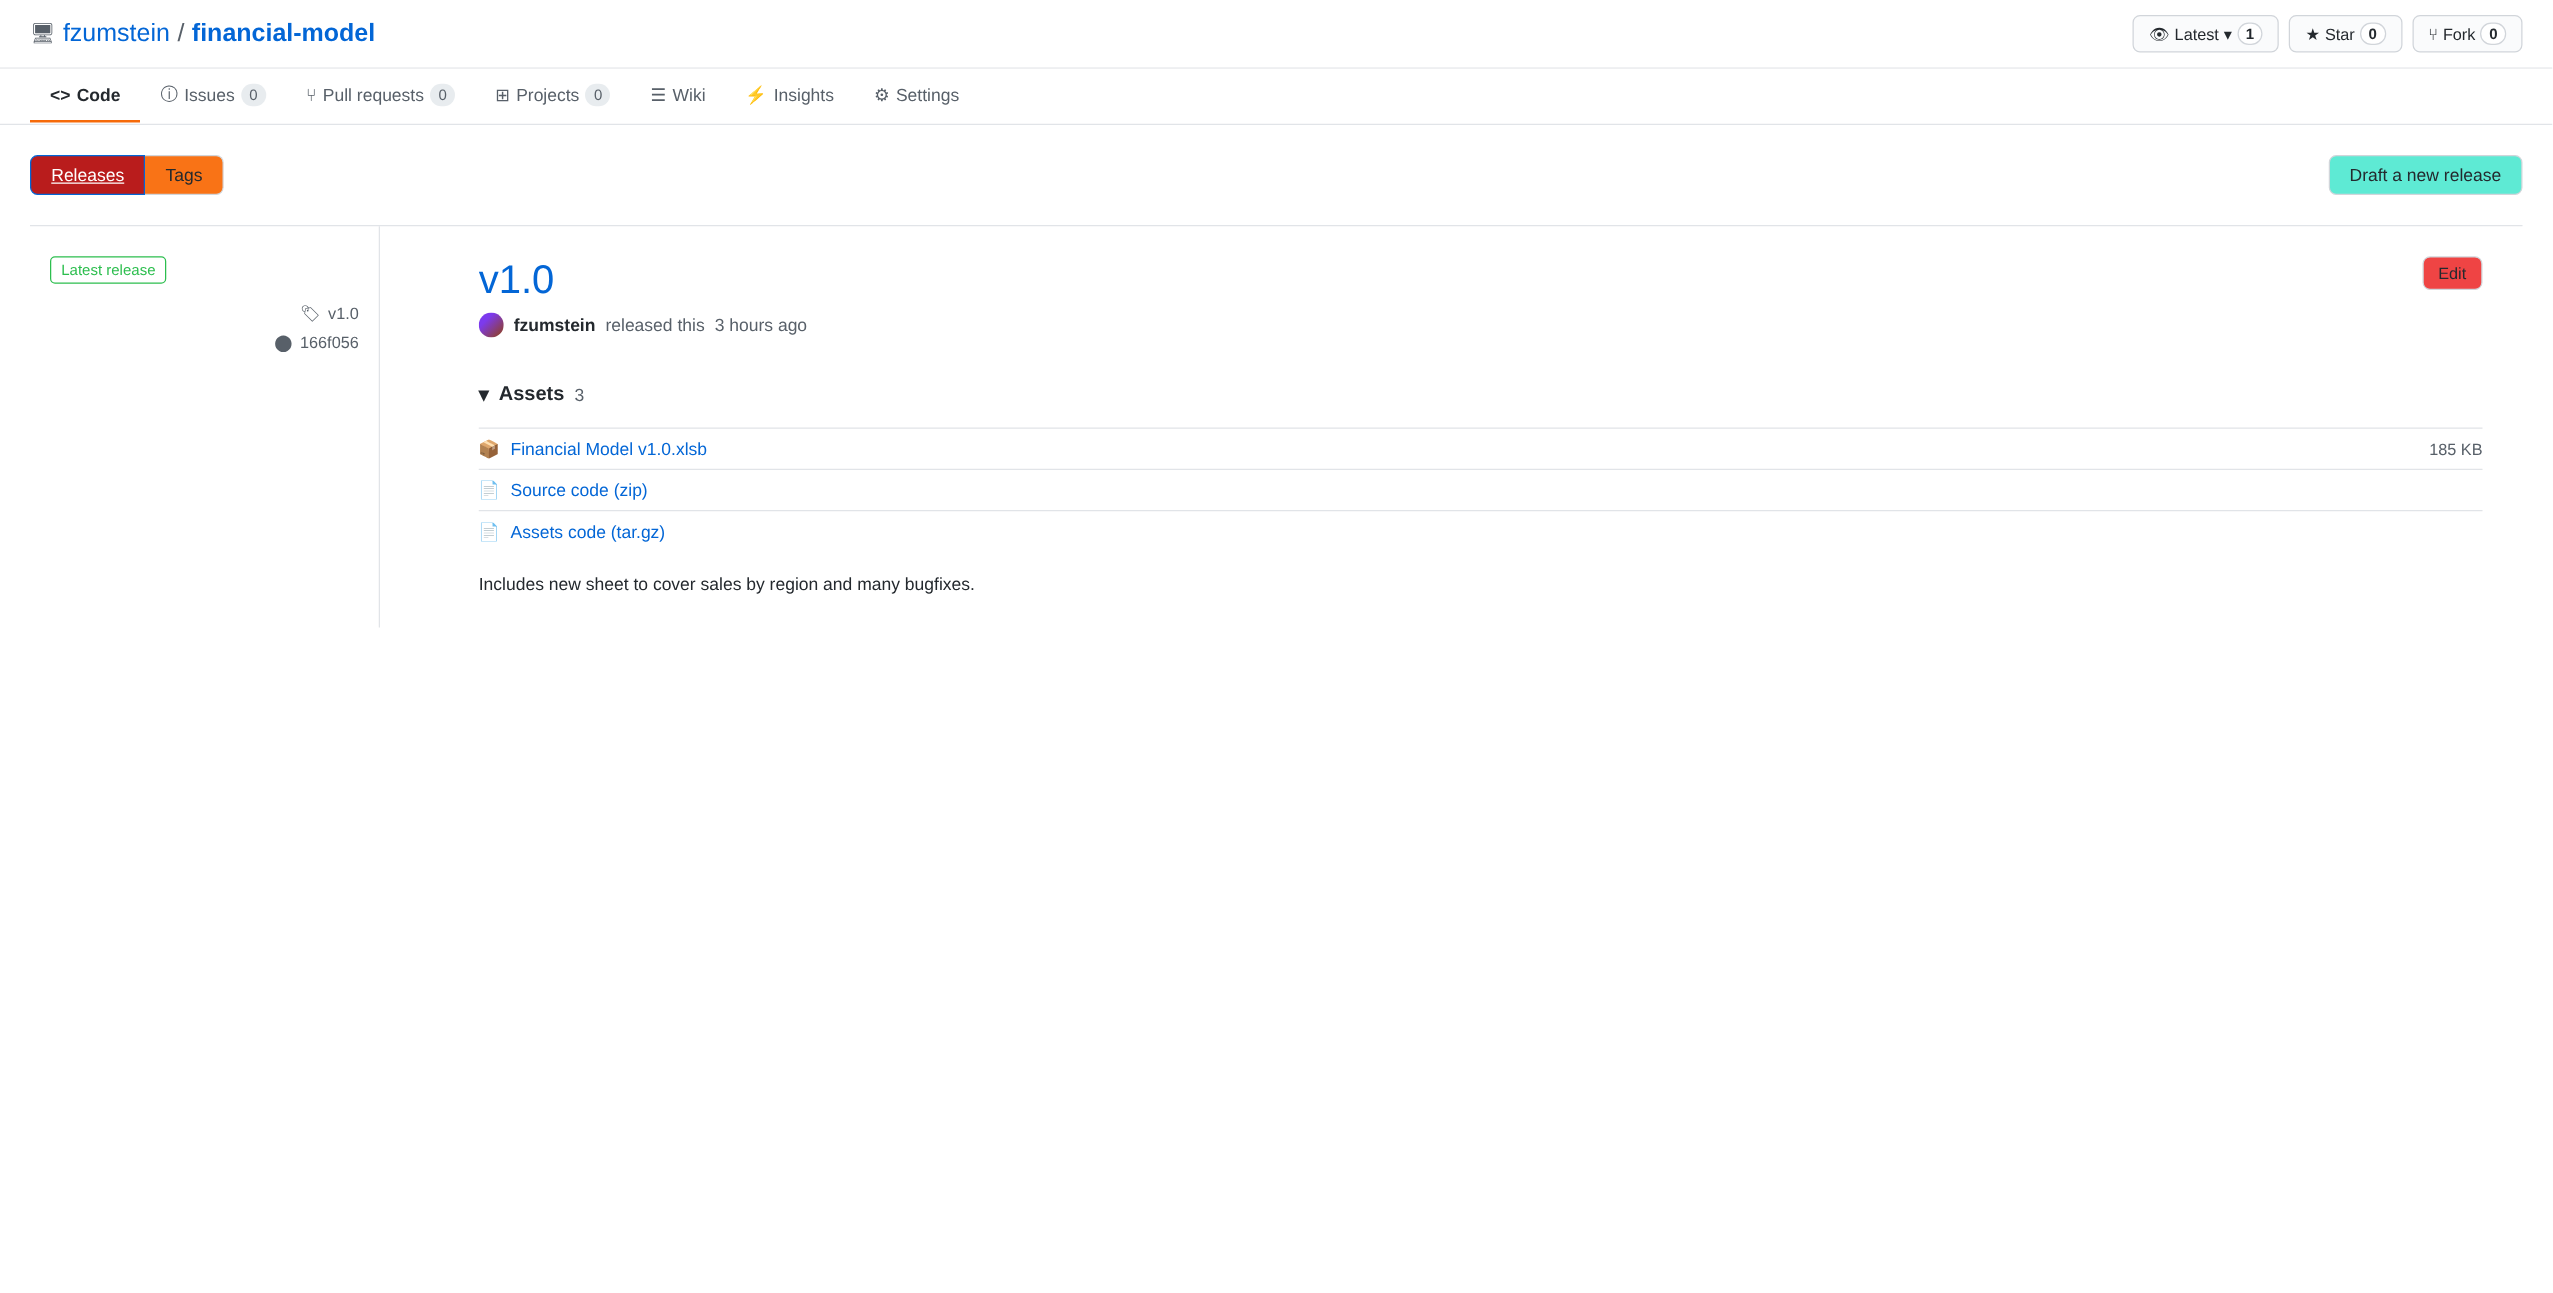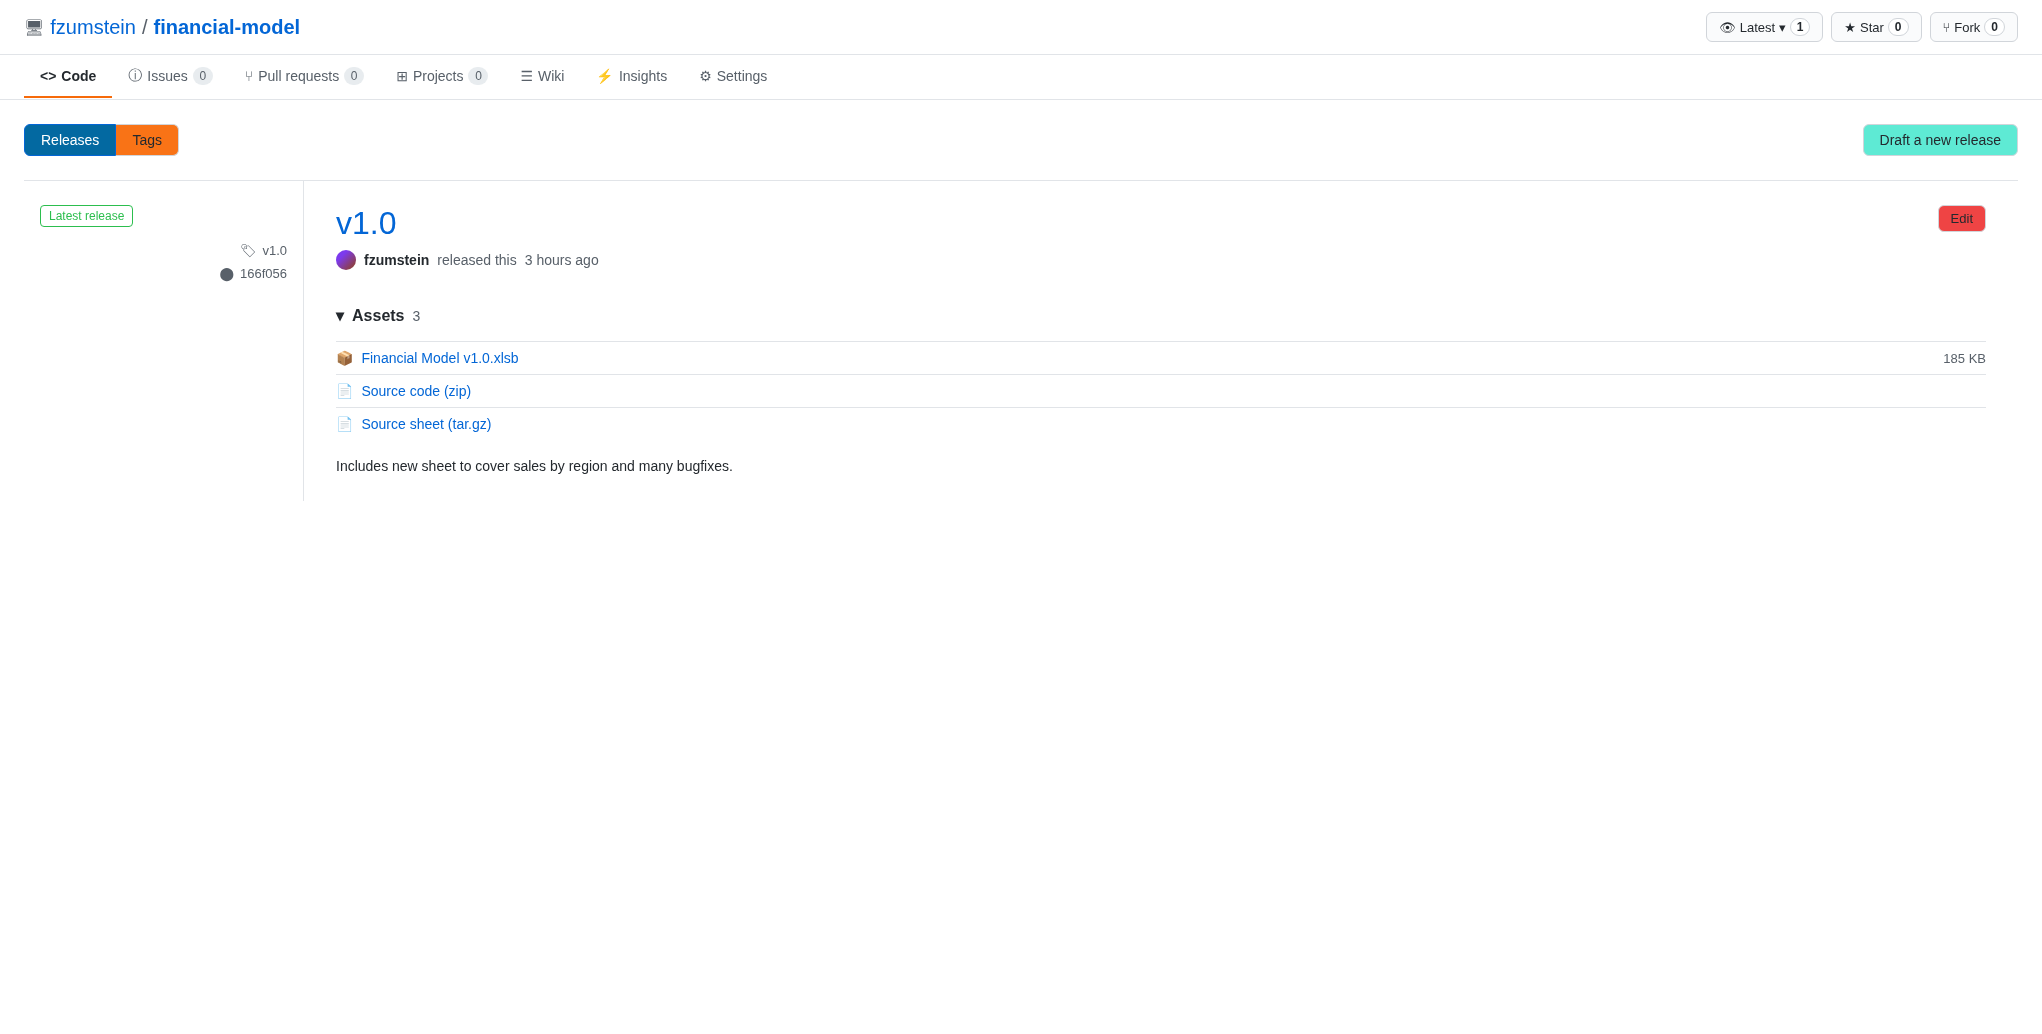--- a/index.html
+++ b/index.html
@@ -55,34 +55,34 @@
       display: flex; align-items: center; justify-content: space-between;
       margin-bottom: 24px;
     }
     .tab-group { display: flex; align-items: center; }
     .tab-btn {
       padding: 7px 16px; font-size: 14px; border: 1px solid #d1d5da;
       cursor: pointer; text-decoration: none; color: #24292e;
       background: #f97316;
     }
     .tab-btn.active {
-      background: #0369a1; color: #fff; border-color: #0366d6;
+      background: #b91c1c; color: #fff; border-color: #0366d6; text-decoration: underline;
     }
     .tab-btn:first-child { border-radius: 6px 0 0 6px; }
     .tab-btn:last-child { border-radius: 0 6px 6px 0; border-left: none; }
 
     .draft-btn {
       padding: 7px 16px; font-size: 14px; font-weight: 500;
       border: 1px solid #d1d5da; border-radius: 6px;
       background: #5eead4; color: #24292e; cursor: pointer;
     }
 
     
     .release-layout {
-      display: flex; border-top: 1px solid #e1e4e8;
+      display: flex; border-top: 1px solid #e1e4e8; gap: 47px;
     }
 
     
     .release-sidebar {
       width: 280px; min-width: 280px; padding: 24px 16px;
       border-right: 1px solid #e1e4e8;
     }
     .latest-badge {
       display: inline-block; padding: 3px 8px;
       border: 1px solid #2cbe4e; border-radius: 4px;
@@ -267,21 +267,21 @@
       <div class="asset-item">
         <a class="asset-link" href="#">
           <span class="asset-icon">📄</span>
           <span>Source code (zip)</span>
         </a>
         <span class="asset-size"></span>
       </div>
       <div class="asset-item">
         <a class="asset-link" href="#">
           <span class="asset-icon">📄</span>
-          <span>Source sheet (tar.gz)</span>
+          <span>Assets code (tar.gz)</span>
         </a>
         <span class="asset-size"></span>
       </div>
 
       <div class="release-notes">Includes new sheet to cover sales by region and many bugfixes.</div>
 
     </div>
   </div>
 </div>
 

